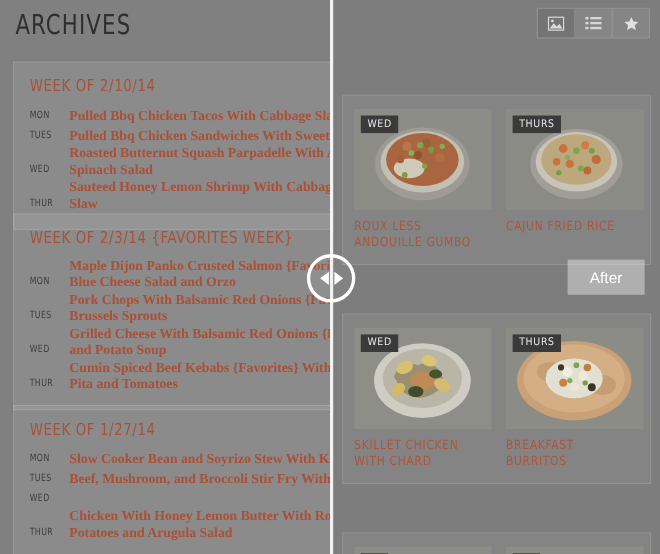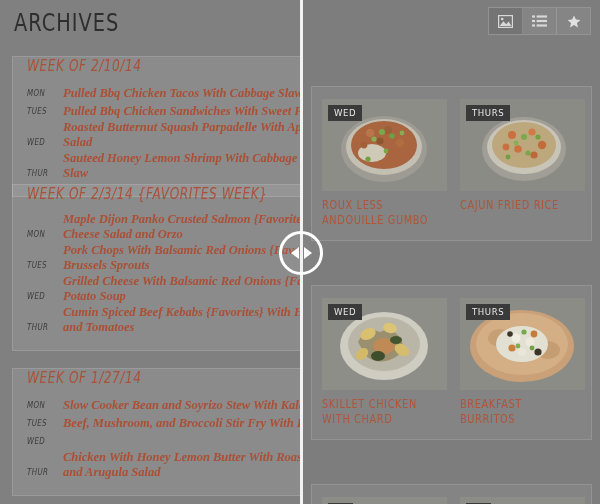--- a/index.html
+++ b/index.html
@@ -46,22 +46,21 @@
     transform-origin: left center;
   }
 
   .week-card {
     position: absolute;
     left: 12px;
     width: 380px;
     background: rgba(255,255,255,0.085);
     border: 1px solid rgba(255,255,255,0.13);
     box-sizing: border-box;
-    padding: 0 14px 14px 14px;
-    font-style: italic;
+    padding: 12px 14px 14px 14px;
   }
   .week-title {
     font-family: "DejaVu Sans Condensed", "Liberation Sans Narrow", "Liberation Sans", sans-serif;
     font-size: 15px;
     letter-spacing: 0.6px;
     color: #a8523a;
     margin: 0 0 9px 0;
     white-space: nowrap;
     transform: scaleX(0.9);
     transform-origin: left center;
@@ -239,21 +238,21 @@
         <div class="meal-row">
           <div class="meal-day">WED</div>
           <div class="meal-name">Roasted Butternut Squash Parpadelle With Apple Spinach Salad</div>
         </div>
         <div class="meal-row">
           <div class="meal-day">THUR</div>
           <div class="meal-name">Sauteed Honey Lemon Shrimp With Cabbage and Carrot Slaw</div>
         </div>
       </div>
 
-      <div class="week-card" style="top:184px;">
+      <div class="week-card" style="top:194px;">
         <div class="week-title">WEEK OF 2/3/14 {FAVORITES WEEK}</div>
         <div class="meal-row">
           <div class="meal-day">MON</div>
           <div class="meal-name">Maple Dijon Panko Crusted Salmon {Favorites} With Blue Cheese Salad and Orzo</div>
         </div>
         <div class="meal-row">
           <div class="meal-day">TUES</div>
           <div class="meal-name">Pork Chops With Balsamic Red Onions {Favorites} and Brussels Sprouts</div>
         </div>
         <div class="meal-row">
@@ -450,14 +449,15 @@
   </div>
 
   <div class="divider"></div>
 
   <div class="handle">
     <span class="tri tri-left"></span>
     <span class="tri tri-right"></span>
   </div>
 
 
+  <div class="ba-label label-after">After</div>
 
 </div>
 
 </body></html>

